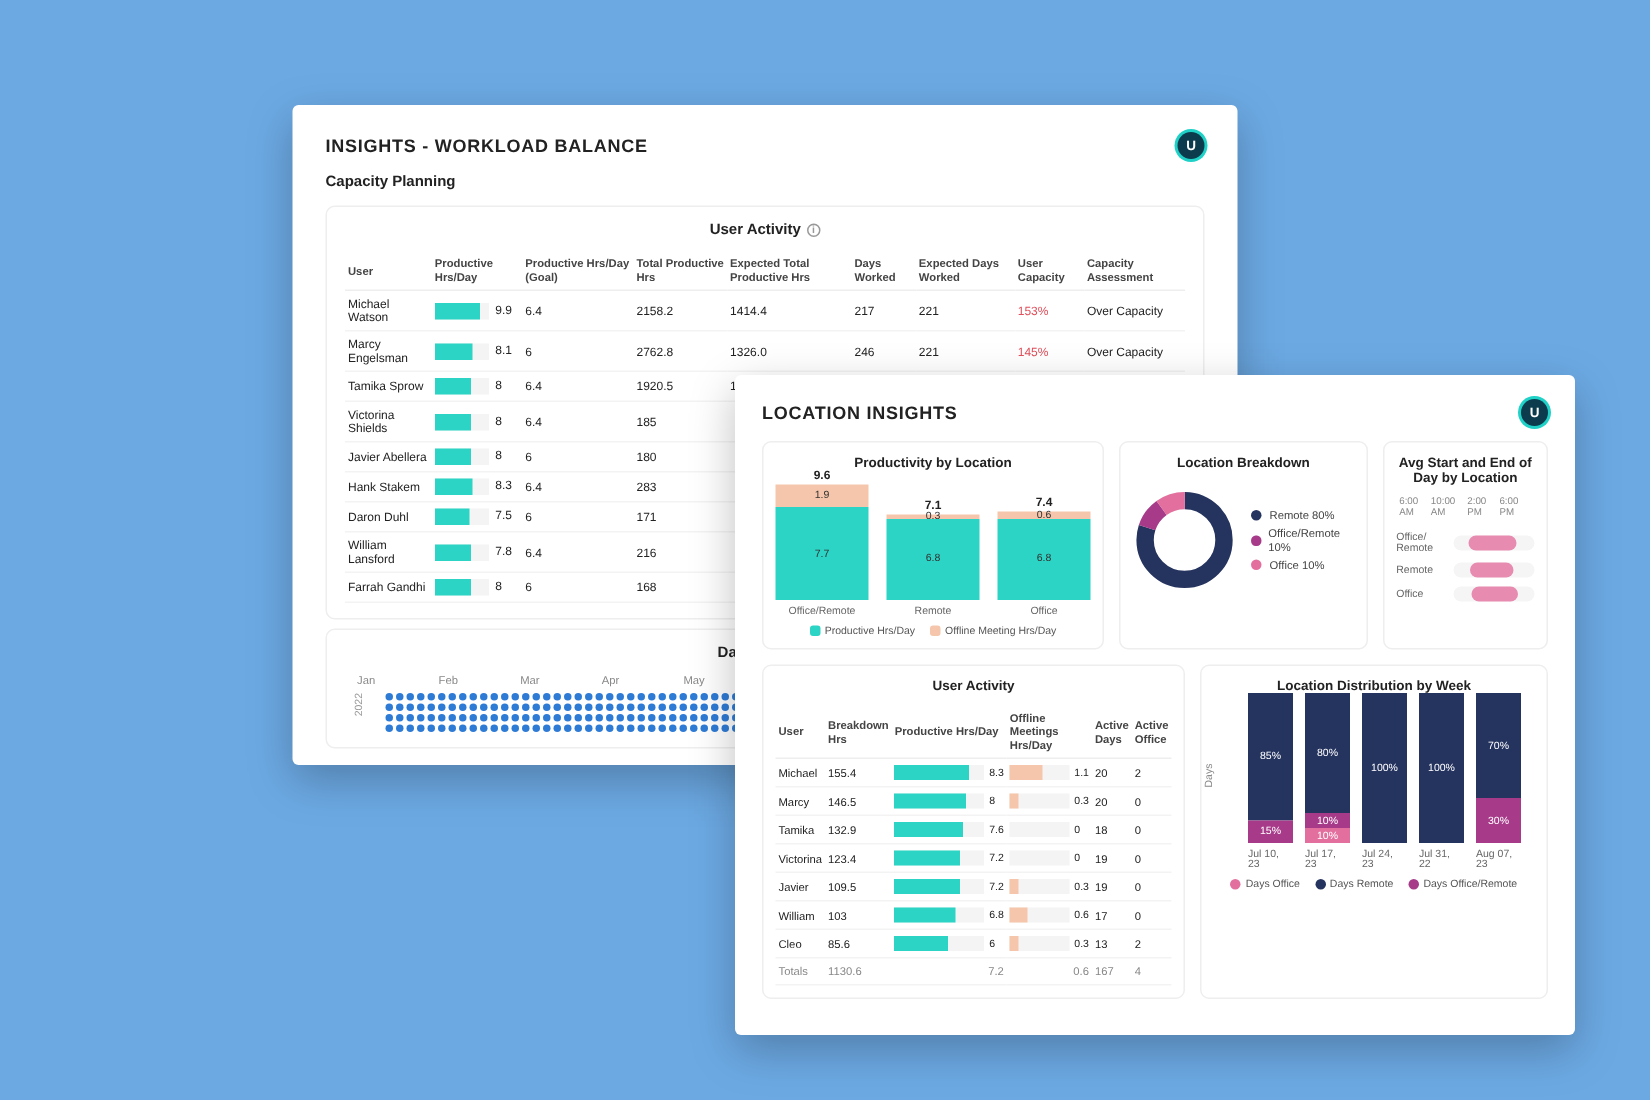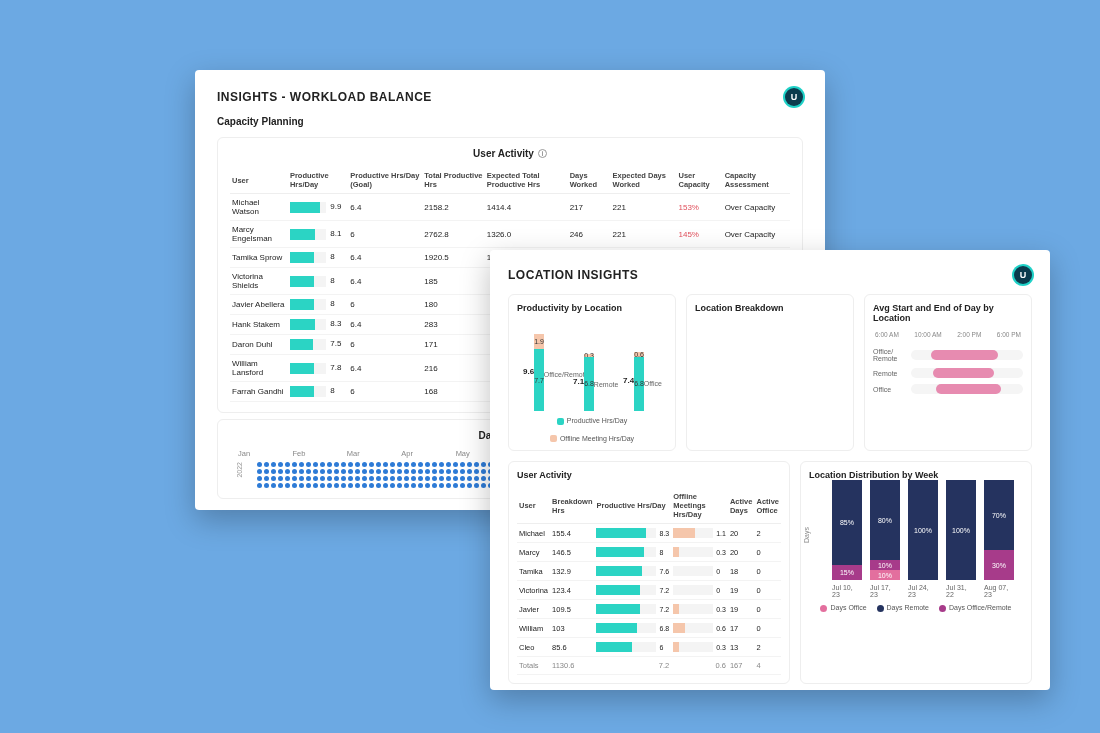--- a/index.html
+++ b/index.html
@@ -49,24 +49,24 @@
   .months-row { display:flex; gap:0; font-size:7.5px; color:#888; padding:0 8px 4px; }
   .months-row span { flex:1; }
   .dot-grid { display:flex; gap:2px; padding:0 8px; flex-wrap:wrap; }
   .dot-col { display:flex; flex-direction:column; gap:2px;}
   .dot { width:5px;height:5px;border-radius:50%;background:#2e7bd6;}
 
   
   .grid3 { display:grid; grid-template-columns: 1fr 1fr 1fr; gap:10px; margin-top:10px;}
   .grid2 { display:grid; grid-template-columns: 1.15fr 1fr; gap:10px; margin-top:10px;}
   .card { border:1px solid #eee; border-radius:6px; padding:8px; }
-  .card-title { font-size:9px; font-weight:600; margin-bottom:8px;}
+  .card-title { text-align:center; font-size:9px; font-weight:600; margin-bottom:8px;}
   
   .pbl { display:flex; gap:12px; align-items:flex-end; justify-content:center; height:90px;}
-  .pbl-col { width:38px; display:flex; align-items:center;justify-content:space-between;}
+  .pbl-col { width:62px; display:flex; flex-direction:column; align-items:center;justify-content:space-between;}
   .pbl-total { font-size:8px; font-weight:600; margin-bottom:2px;}
   .pbl-stack { width:100%; display:flex; flex-direction:column-reverse;}
   .seg { width:100%; display:flex; align-items:center; justify-content:center; font-size:7px; color:#333;}
   .seg.teal { background:#2bd4c4;}
   .seg.peach { background:#f5c6ab;}
   .pbl-lbl { font-size:7px; color:#666; margin-top:4px; text-align:center;}
   .legend { display:flex; gap:10px; justify-content:center; font-size:7px; color:#555; margin-top:6px; flex-wrap:wrap;}
   .lg-sw { width:7px;height:7px;display:inline-block;border-radius:2px;margin-right:3px;vertical-align:middle;}
   
   .donut-wrap { display:flex; align-items:center; gap:10px; justify-content:center;}
@@ -773,20 +773,35 @@
           </div>
         </div>
       <div class="legend">
         <span><span class="lg-sw" style="background:#2bd4c4"></span><span>Productive Hrs/Day</span></span>
         <span><span class="lg-sw" style="background:#f5c6ab"></span><span>Offline Meeting Hrs/Day</span></span>
       </div>
     </div>
 
     <div class="card">
       <div class="card-title">Location Breakdown</div>
+      <div class="donut-wrap">
+        <svg width="78" height="78" viewBox="0 0 42 42">
+          <circle cx="21" cy="21" r="15.915" fill="none" stroke="#eee" stroke-width="7"></circle>
+          <g id="donut-arcs">
+              <circle cx="21" cy="21" r="15.915" fill="none" stroke="#25335f" stroke-width="7" stroke-dasharray="80 20" stroke-dashoffset="25"></circle>
+              <circle cx="21" cy="21" r="15.915" fill="none" stroke="#a73b8a" stroke-width="7" stroke-dasharray="10 90" stroke-dashoffset="-55"></circle>
+              <circle cx="21" cy="21" r="15.915" fill="none" stroke="#e36f9e" stroke-width="7" stroke-dasharray="10 90" stroke-dashoffset="-65"></circle>
+            </g>
+        </svg>
+        <div class="donut-lg" id="donut-lg">
+            <div><span class="dls" style="background:#25335f"></span>Remote 80%</div>
+            <div><span class="dls" style="background:#a73b8a"></span>Office/Remote 10%</div>
+            <div><span class="dls" style="background:#e36f9e"></span>Office 10%</div>
+          </div>
+      </div>
     </div>
 
     <div class="card">
       <div class="card-title">Avg Start and End of Day by Location</div>
       <div class="times-row" id="times-row">
           <span>6:00 AM</span>
           <span>10:00 AM</span>
           <span>2:00 PM</span>
           <span>6:00 PM</span>
         </div>

